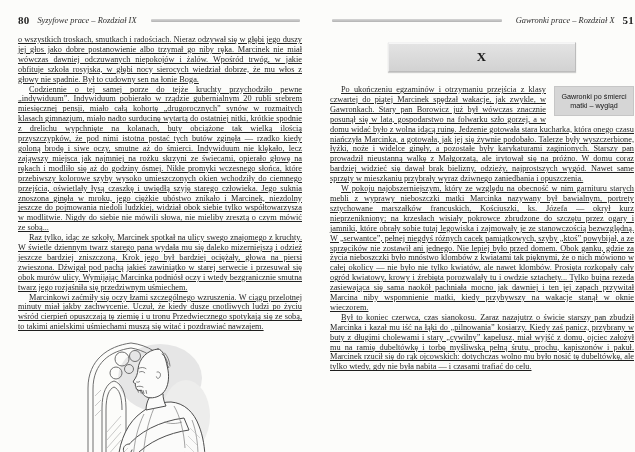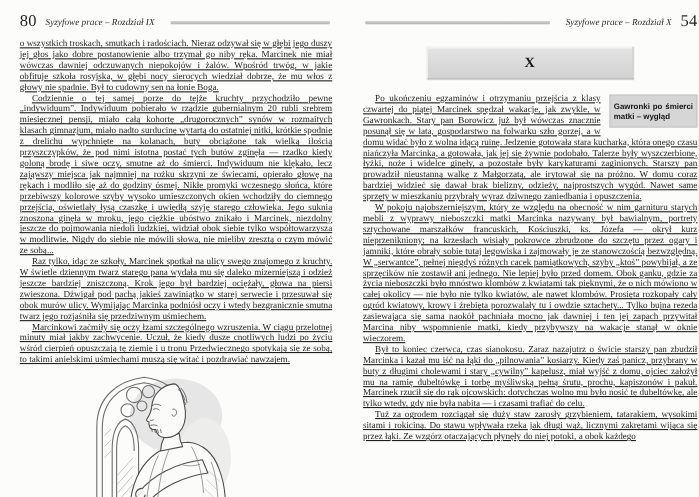--- a/index.html
+++ b/index.html
@@ -6,21 +6,21 @@
   .screen{
     position:relative;width:635px;height:452px;margin:0 auto;
     background:#fcfcfa;overflow:hidden;
     font-family:"Liberation Serif", serif;color:#1f1f1f;
   }
   .page{position:absolute;top:14px;}
   .page-left{left:18px;width:284px;}
   .page-right{left:330px;width:304px;}
 
   .header{display:flex;align-items:center;height:12px;}
-  .pageno{font-weight:normal;font-size:15px;letter-spacing:.2px;}
+  .pageno{font-weight:bold;font-size:11px;letter-spacing:.2px;}
   .running-title{font-style:italic;font-size:8.4px;color:#2b2b2b;white-space:nowrap;font-family:Liberation Serif, serif;}
   .header-left .running-title{margin-left:8px;}
   .header-right .running-title{margin-right:8px;}
   .rule{flex:1;height:3px;border-radius:1px;
     background:linear-gradient(to bottom,#d6d6d6,#b2b2b2);}
   .header-left .rule{margin-left:14px;margin-right:2px;}
   .header-right .rule{margin-right:14px;margin-left:2px;}
 
   .body{margin-top:9px;font-size:8.3px;line-height:9.9px;text-align:justify;}
   .body p{margin:0;text-indent:11px;text-decoration:underline;}
@@ -30,22 +30,22 @@
     width:186px;height:28px;margin:16px auto 13px;
     background:linear-gradient(to bottom,#e4e4e4,#d2d2d2);
     border:1px solid #bcbcbc;border-top-color:#f3f3f3;border-left-color:#ececec;
     box-shadow:0 1px 1px rgba(0,0,0,.18), inset 0 1px 0 #f6f6f6;
     display:flex;align-items:center;justify-content:center;
     font-weight:bold;font-size:13px;letter-spacing:1px;color:#1a1a1a;
   }
   .margin-note{
     float:right;width:72px;margin:1px 0 6px 8px;padding:5px 3px;
     background:#d6d6d6;border:1px solid #c6c6c6;
-    font-family:"Liberation Sans", sans-serif;font-weight:bold;
-    font-size:7.2px;line-height:9px;color:#141414;text-indent:0;
+    font-family:"Liberation Sans", sans-serif;font-weight:normal;
+    font-size:7.2px;line-height:9px;text-align:center;color:#141414;text-indent:0;
   }
   .illustration{display:block;margin:4px 0 0 56px;}
 </style>
 </head>
 <body>
 
 <div class="screen">
 
   <div class="page page-left">
     <div class="header header-left">
@@ -110,30 +110,29 @@
           <path d="M116 92 L126 102 M114 100 L124 110 M112 108 L122 118 M110 116 L120 124"></path>
           <path d="M48 118 L54 112 M46 124 L52 118"></path>
         </g>
       </svg>
     </div>
   </div>
 
   <div class="page page-right">
     <div class="header header-right">
       <span class="rule"></span>
-      <span class="running-title">Syzyfowe prace – Rozdział X</span>
-      <span class="pageno">54</span>
+      <span class="running-title">Gawronki prace – Rozdział X</span>
+      <span class="pageno">51</span>
     </div>
 
     <div class="chapter-box">
       <span>X</span>
     </div>
 
     <div class="body">
       <div class="margin-note">Gawronki po śmierci matki – wygląd</div>
       <p>Po ukończeniu egzaminów i otrzymaniu przejścia z klasy czwartej do piątej Marcinek spędzał wakacje, jak zwykle, w Gawronkach. Stary pan Borowicz już był wówczas znacznie posunął się w lata, gospodarstwo na folwarku szło gorzej, a w domu widać było z wolna idącą ruinę. Jedzenie gotowała stara kucharka, która onego czasu niańczyła Marcinka, a gotowała, jak jej się żywnie podobało. Talerze były wyszczerbione, łyżki, noże i widelce ginęły, a pozostałe były karykaturami zaginionych. Starszy pan prowadził nieustanną walkę z Małgorzatą, ale irytował się na próżno. W domu coraz bardziej widzieć się dawał brak bielizny, odzieży, najprostszych wygód. Nawet same sprzęty w mieszkaniu przybrały wyraz dziwnego zaniedbania i opuszczenia.</p>
       <p>W pokoju najobszerniejszym, który ze względu na obecność w nim garnituru starych mebli z wyprawy nieboszczki matki Marcinka nazywany był bawialnym, portrety sztychowane marszałków francuskich, Kościuszki, ks. Józefa — okrył kurz nieprzenikniony; na krzesłach wisiały pokrowce zbrudzone do szczętu przez ogary i jamniki, które obrały sobie tutaj legowiska i zajmowały je ze stanowczością bezwzględną. W „serwantce”, pełnej niegdyś różnych cacek pamiątkowych, szyby „ktoś” powybijał, a ze sprzęcików nie zostawił ani jednego. Nie lepiej było przed domem. Obok ganku, gdzie za życia nieboszczki było mnóstwo klombów z kwiatami tak pięknymi, że o nich mówiono w całej okolicy — nie było nie tylko kwiatów, ale nawet klombów. Prosięta rozkopały cały ogród kwiatowy, krowy i źrebięta porozwalały tu i owdzie sztachety... Tylko bujna rezeda zasiewająca się sama naokół pachniała mocno jak dawniej i ten jej zapach przywitał Marcina niby wspomnienie matki, kiedy przybywszy na wakacje stanął w oknie wieczorem.</p>
       <p>Był to koniec czerwca, czas sianokosu. Zaraz nazajutrz o świcie starszy pan zbudził Marcinka i kazał mu iść na łąki do „pilnowania” kosiarzy. Kiedy zaś panicz, przybrany w buty z długimi cholewami i stary „cywilny” kapelusz, miał wyjść z domu, ojciec założył mu na ramię dubeltówkę i torbę myśliwską pełną śrutu, prochu, kapiszonów i pakuł. Marcinek rzucił się do rąk ojcowskich: dotychczas wolno mu było nosić tę dubeltówkę, ale tylko wtedy, gdy nie była nabita — i czasami trafiać do celu.</p>
-      <p>Tuż za ogrodem rozciągał się duży staw zarosły grzybieniem, tatarakiem, wysokimi sitami i rokiciną. Do stawu wpływała rzeka jak długi wąż, licznymi zakrętami wijąca się przez łąki. Ze wzgórz otaczających płynęły do niej potoki, a obok każdego</p>
     </div>
   </div>
 
 </div>
 
 </body></html>

